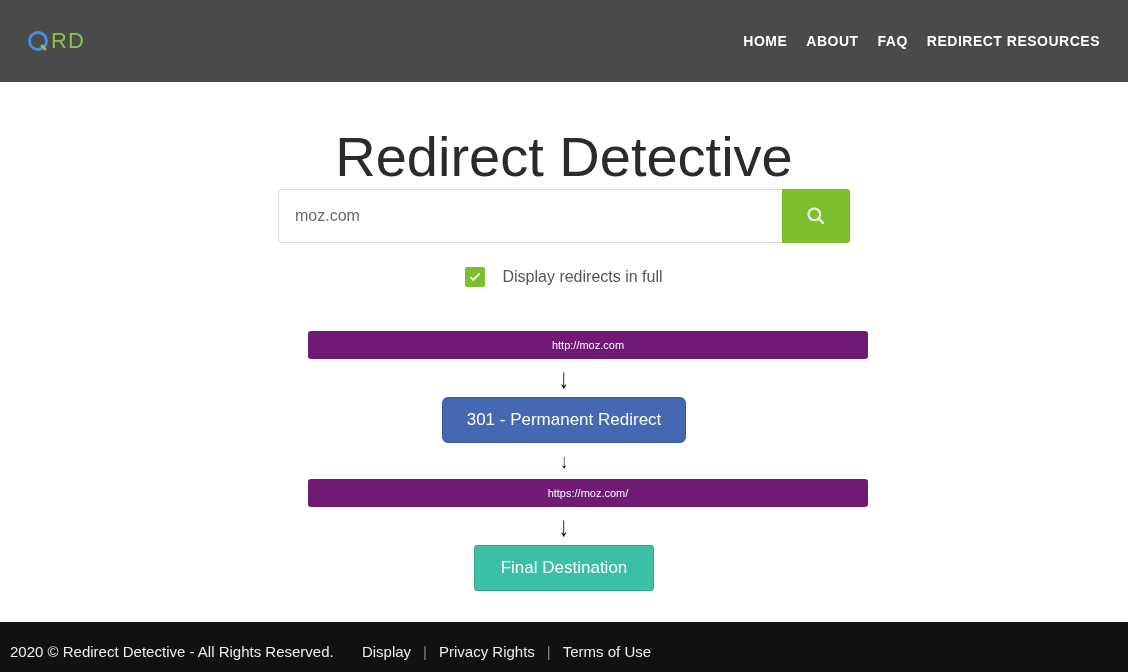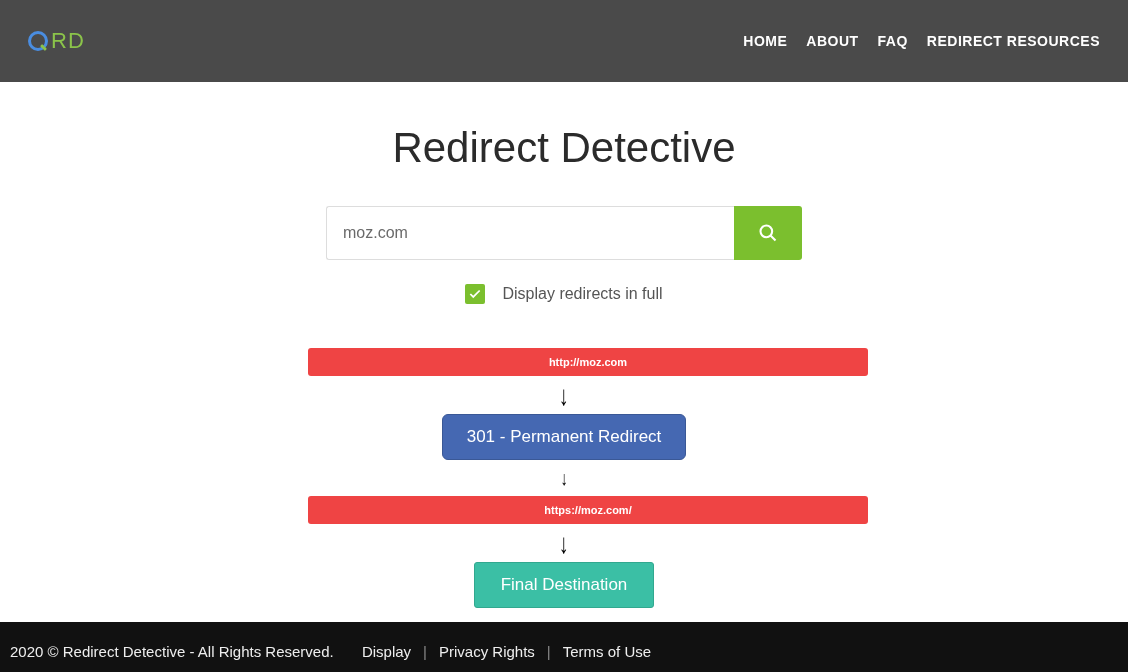--- a/index.html
+++ b/index.html
@@ -53,30 +53,29 @@
   }
 
   
   .main {
     width:100%;
     display:flex;
     flex-direction:column;
     align-items:center;
   }
   h1.page-title {
-    font-size:42px;
+    font-size:56px;
     font-weight:300;
     color:#2b2b2b;
     margin-top:42px;
   }
 
   .search-row {
-    margin-top:34px;
-    display:flex;
-    width:476px;
+    display:flex;
+    width:572px;
     height:54px;
   }
   .search-row input[type=text]{
     flex:1;
     border:1px solid #ddd;
     border-right:none;
     border-radius:3px 0 0 3px;
     font-size:16px;
     color:#6a6a6a;
     padding:0 16px;
@@ -108,27 +107,27 @@
     cursor:pointer;
   }
   .checkbox svg{width:14px;height:14px;stroke:#fff;stroke-width:3;fill:none;}
   .check-row label{ color:#555;font-size:16px; }
 
   
   .trace{ margin-top:44px; width:560px; display:flex;flex-direction:column;align-items:center; }
 
   .url-bar{
     width:100%;
-    background:#ef4444;
+    background:#701a75;
     color:#fff;
     font-size:11px;
     text-align:center;
     padding:8px 0;
     border-radius:3px;
-    font-weight:700;
+    font-weight:400;
     margin-left:48px;
   }
 
   .arrow{
     font-size:28px;
     line-height:1;
     color:#000;
     margin:6px 0 4px;
     font-weight:700;
     transform:scaleX(0.7);

